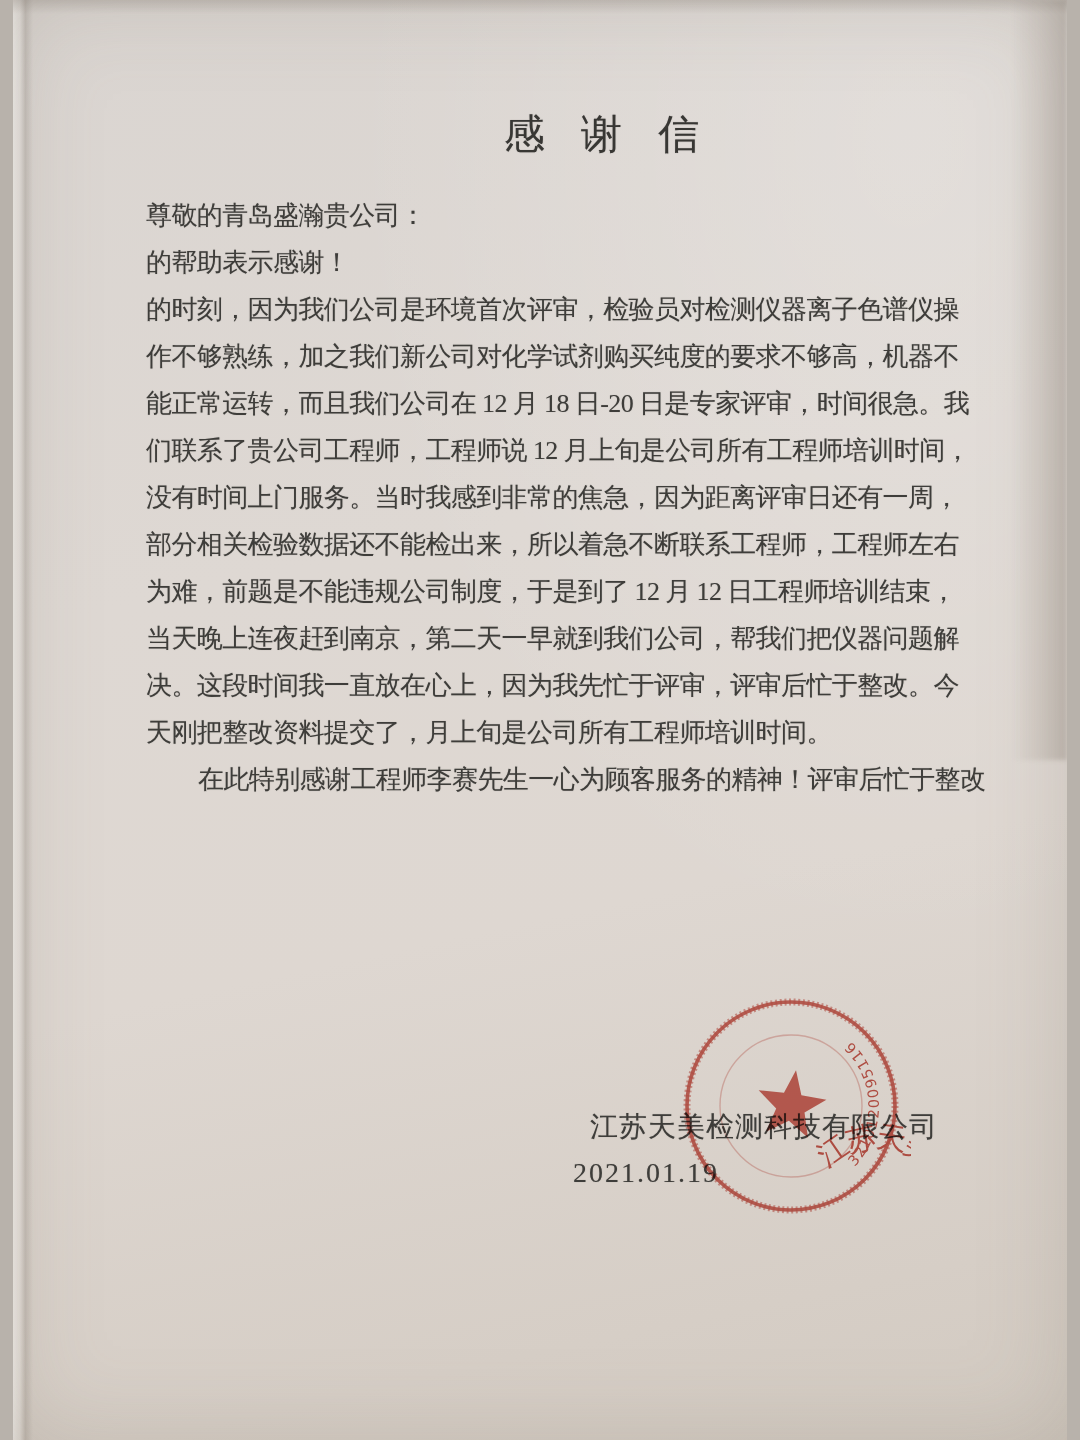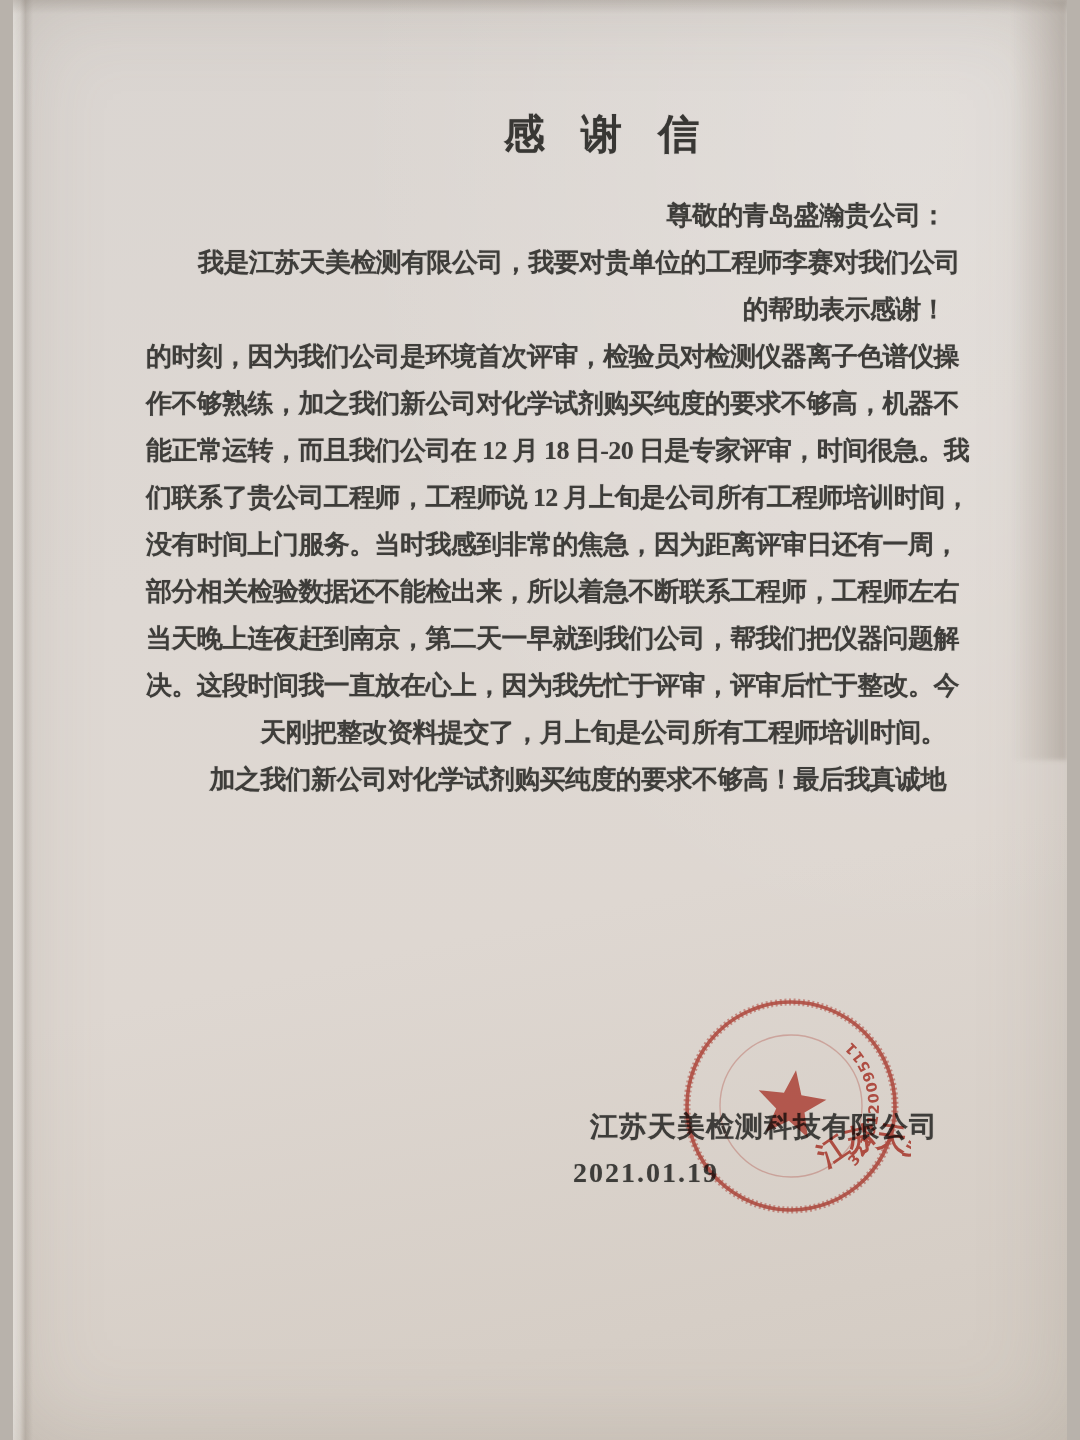--- a/index.html
+++ b/index.html
@@ -6,21 +6,20 @@
   .photo{
     position:relative;
     width:1054px;height:1440px;
     margin:0 auto;
     overflow:hidden;
     background:
       radial-gradient(ellipse at 85% 10%, rgba(255,255,255,0.18), transparent 45%),
       linear-gradient(168deg, #dad5d1 0%, #ded8d3 38%, #ded7d1 62%, #d6cec6 88%, #d2cac1 100%);
     font-family:"Liberation Serif","DejaVu Serif",serif;
     color:#3e3d3a;
-    font-weight:bold;
   }
   
   .vignette{
     position:absolute;inset:0;pointer-events:none;
     box-shadow:inset 0 0 90px rgba(125,112,100,0.22);
   }
   .edge-left{
     position:absolute;left:0;top:0;width:20px;height:100%;
     background:linear-gradient(90deg, rgba(250,248,245,0.75) 0%, rgba(240,237,233,0.45) 35%, rgba(130,121,112,0.28) 62%, rgba(130,121,112,0.0) 100%);
     opacity:.9;
@@ -42,21 +41,21 @@
     letter-spacing:13px;
     color:#383734;
     text-shadow:0 0 1px rgba(60,58,55,0.45);
     white-space:nowrap;
   }
   .body-block{
     position:absolute;left:133px;top:192px;width:800px;
     font-size:26px;line-height:47px;letter-spacing:-0.6px;
     text-shadow:0 0 1px rgba(70,68,64,0.35);
   }
-  .line{white-space:nowrap;height:47px;text-align:right;}
+  .line{white-space:nowrap;height:47px;}
   .line.indent{text-indent:52px;}
 
   .signature{
     position:absolute;left:133px;top:1110px;width:792px;
     text-align:right;font-size:28px;line-height:34px;
     letter-spacing:1px;
     text-shadow:0 0 1px rgba(70,68,64,0.35);
     white-space:nowrap;
   }
   .sig-date{
@@ -90,32 +89,32 @@
 <div class="photo">
 
   <div class="edge-left"></div>
   <div class="edge-right"></div>
   <div class="edge-top"></div>
 
   <div class="title">感 谢 信</div>
 
   <div class="body-block">
     <div class="line">尊敬的青岛盛瀚贵公司：</div>
-    <div class="line indent">我是江苏天美检测有限公司，我要对贵单位的工程师李赛对我们公司</div>
     <div class="line">的帮助表示感谢！</div>
     <div class="line">的时刻，因为我们公司是环境首次评审，检验员对检测仪器离子色谱仪操</div>
     <div class="line">作不够熟练，加之我们新公司对化学试剂购买纯度的要求不够高，机器不</div>
     <div class="line">能正常运转，而且我们公司在 12 月 18 日-20 日是专家评审，时间很急。我</div>
     <div class="line">们联系了贵公司工程师，工程师说 12 月上旬是公司所有工程师培训时间，</div>
     <div class="line">没有时间上门服务。当时我感到非常的焦急，因为距离评审日还有一周，</div>
     <div class="line">部分相关检验数据还不能检出来，所以着急不断联系工程师，工程师左右</div>
+    <div class="line">为难，前题是不能违规公司制度，于是到了 12 月 12 日工程师培训结束，</div>
     <div class="line">当天晚上连夜赶到南京，第二天一早就到我们公司，帮我们把仪器问题解</div>
     <div class="line">决。这段时间我一直放在心上，因为我先忙于评审，评审后忙于整改。今</div>
     <div class="line">天刚把整改资料提交了，月上旬是公司所有工程师培训时间。</div>
-    <div class="line indent">加之我们新公司对化学试剂购买纯度的要求不够高！最后我真诚地</div>
+    <div class="line indent">在此特别感谢工程师李赛先生一心为顾客服务的精神！评审后忙于整改</div>
   </div>
 
   <div class="signature">江苏天美检测科技有限公司</div>
   <div class="sig-date">2021.01.19</div>
 
   <div class="seal">
     <svg viewBox="0 0 240 240">
 
       <circle cx="120" cy="120" r="104" fill="none" stroke="#c5463a" stroke-width="7" stroke-dasharray="2 2.6" opacity="0.55"></circle>
       <circle cx="120" cy="120" r="104" fill="none" stroke="#c5463a" stroke-width="3.6" opacity="0.9"></circle>

